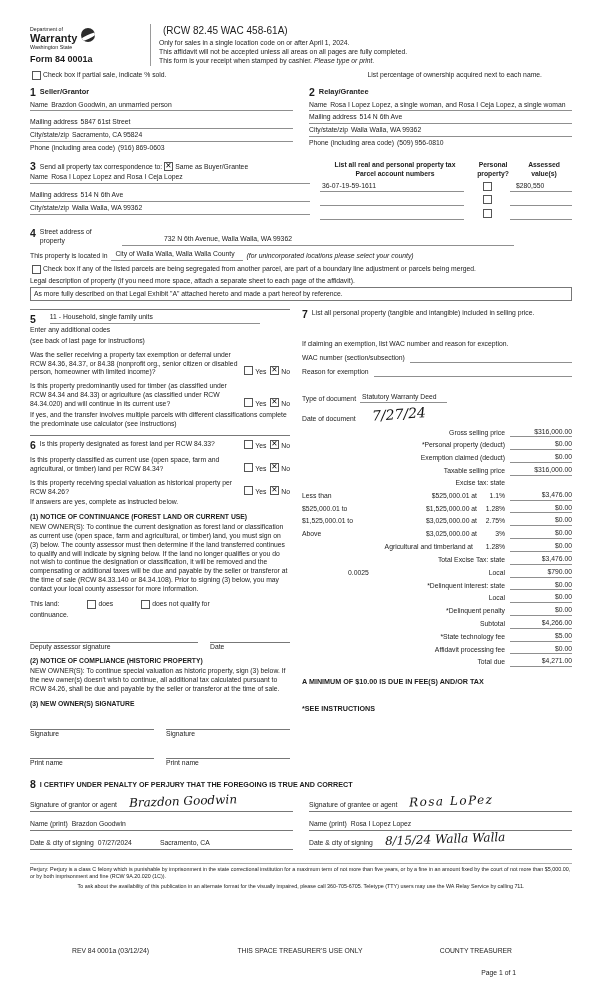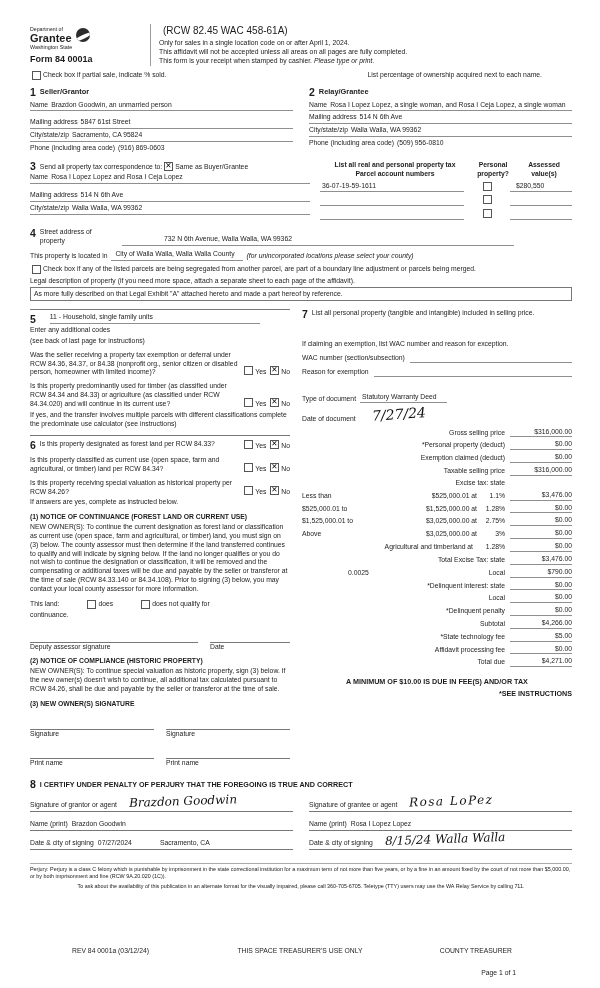--- a/index.html
+++ b/index.html
@@ -96,22 +96,22 @@
   .trow{display:flex;align-items:flex-end;margin-top:3px;}
   .tlabel{flex:1;text-align:right;padding-right:5px;white-space:nowrap;}
   .tl3{flex:1;display:flex;align-items:flex-end;padding-right:5px;}
   .p1.grow{flex:1;text-align:left;}
   .p1.ra{flex:1;text-align:right;padding-right:4px;}
   .p1.ind{padding-left:46px;}
   .p2{margin-left:auto;text-align:right;}
   .p3{flex:0 0 28px;text-align:right;}
   .tval{flex:0 0 62px;text-align:right;border-bottom:1px solid #8f8f8f;min-height:8px;}
   .tval.nb{border-bottom:none;}
-  .min-note{font-weight:bold;font-size:7.2px;margin-top:10px;text-align:center;}
-  .see-instr{font-weight:bold;font-size:7.2px;margin-top:2px;text-align:right;}
+  .min-note{font-weight:bold;font-size:7.2px;margin-top:10px;}
+  .see-instr{font-weight:bold;font-size:7.2px;margin-top:17px;text-align:left;}
 
   .s8{margin-top:11px;}
   .s8-head{display:flex;align-items:flex-end;margin-bottom:3px;}
   .s8-title{font-weight:bold;font-size:7.2px;}
   .s8-cols{display:flex;gap:16px;}
   .s8col{flex:1;min-width:0;}
   .srow{display:flex;align-items:flex-end;gap:4px;border-bottom:1px solid #777;min-height:17px;padding-bottom:1px;}
   .sig-hand{font-size:12px;white-space:nowrap;transform:rotate(-2deg);margin-left:8px;}
   .sig-hand.spread{letter-spacing:1.5px;}
   .city-mid{margin-left:24px;}
@@ -129,21 +129,21 @@
 <body>
 
 <div class="page">
   <div class="form">
 
     <div class="hdr">
       <div class="hdr-left">
         <div class="logo-row">
           <div>
             <div class="dept-top">Department of</div>
-            <div class="dept-name">Grantee</div>
+            <div class="dept-name">Warranty</div>
             <div class="dept-sub">Washington State</div>
           </div>
           <div class="logo-mark"></div>
         </div>
         <div class="form-number">Form 84 0001a</div>
       </div>
       <div class="hdr-right">
         <div class="title-line">
           <span class="title-rcw">(RCW 82.45 WAC 458-61A)</span>
         </div>

